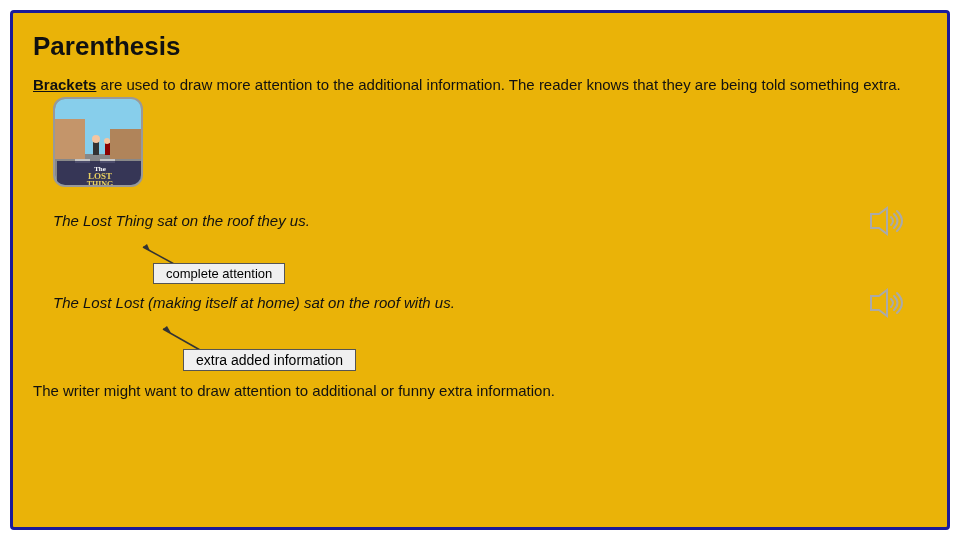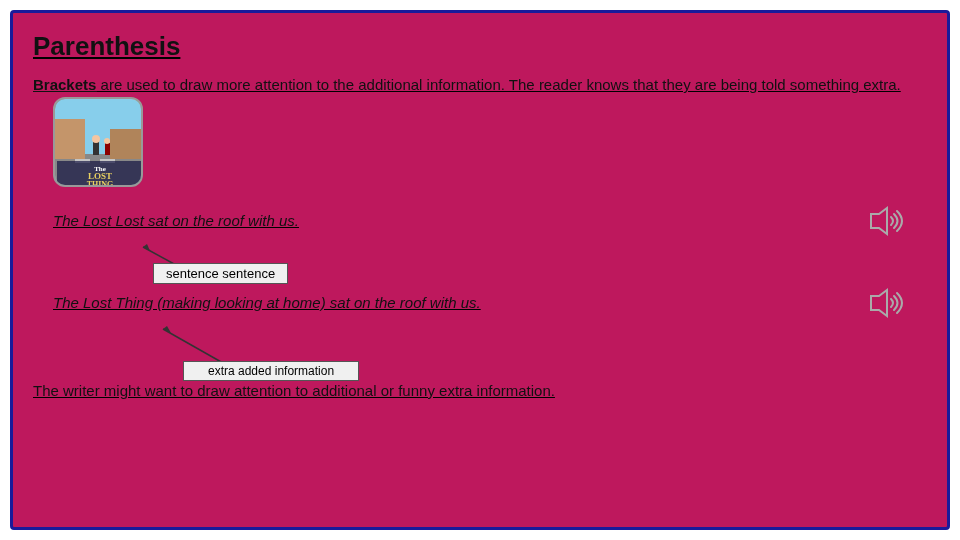--- a/index.html
+++ b/index.html
@@ -13,22 +13,21 @@
     }
 
     .outer-border {
       width: 940px;
       height: 520px;
       margin: 10px auto;
       border: 3px solid #1a1a9a;
       border-radius: 4px;
       padding: 18px 20px 14px 20px;
       position: relative;
-      background: #be185d;
-      text-decoration: underline;
+      background: #eab308;
     }
 
     .title {
       font-size: 26px;
       font-weight: bold;
       color: #111;
       margin-bottom: 12px;
     }
 
     .intro-section {
@@ -150,65 +149,65 @@
         <text x="45" y="72" text-anchor="middle" font-size="7" fill="#fff" font-family="serif" font-weight="bold">The</text>
         <text x="45" y="80" text-anchor="middle" font-size="9" fill="#e8d060" font-family="serif" font-weight="bold">LOST</text>
         <text x="45" y="88" text-anchor="middle" font-size="8" fill="#e8d060" font-family="serif" font-weight="bold">THING</text>
       </svg>
     </div>
   </div>
 
   <div class="section-1">
     <div class="row-with-sound">
       <div class="sentence-col">
-        <div class="example-sentence">The Lost Lost sat on the roof with us.</div>
+        <div class="example-sentence">The Lost Thing sat on the roof they us.</div>
       </div>
       <div class="sound-col">
         <svg class="sound-svg" viewBox="0 0 44 36">
 
           <polygon points="6,11 14,11 22,5 22,31 14,25 6,25" fill="none" stroke="#aaa" stroke-width="2"></polygon>
 
           <path d="M26,14 Q30,18 26,22" fill="none" stroke="#aaa" stroke-width="2" stroke-linecap="round"></path>
           <path d="M29,11 Q36,18 29,25" fill="none" stroke="#aaa" stroke-width="2" stroke-linecap="round"></path>
           <path d="M32,8 Q42,18 32,28" fill="none" stroke="#aaa" stroke-width="2" stroke-linecap="round"></path>
         </svg>
       </div>
     </div>
 
     <div style="position:relative; height:42px; margin-left:20px;">
       <svg width="300" height="42" style="position:absolute; left:0; top:0;">
 
         <line x1="145" y1="38" x2="90" y2="8" stroke="#333" stroke-width="1.5"></line>
         <polygon points="90,8 97,12 94,5" fill="#333"></polygon>
       </svg>
-      <div style="position:absolute; left:100px; top:24px; border:1px solid #555; background:#f0f0f0; padding:2px 12px; font-size:13px;">sentence sentence</div>
+      <div style="position:absolute; left:100px; top:24px; border:1px solid #555; background:#f0f0f0; padding:2px 12px; font-size:13px;">complete attention</div>
     </div>
   </div>
 
   <div class="section-2">
     <div class="row-with-sound">
       <div class="sentence-col">
-        <div class="example-sentence">The Lost Thing (making looking at home) sat on the roof with us.</div>
+        <div class="example-sentence">The Lost Lost (making itself at home) sat on the roof with us.</div>
       </div>
       <div class="sound-col">
         <svg class="sound-svg" viewBox="0 0 44 36">
           <polygon points="6,11 14,11 22,5 22,31 14,25 6,25" fill="none" stroke="#aaa" stroke-width="2"></polygon>
           <path d="M26,14 Q30,18 26,22" fill="none" stroke="#aaa" stroke-width="2" stroke-linecap="round"></path>
           <path d="M29,11 Q36,18 29,25" fill="none" stroke="#aaa" stroke-width="2" stroke-linecap="round"></path>
           <path d="M32,8 Q42,18 32,28" fill="none" stroke="#aaa" stroke-width="2" stroke-linecap="round"></path>
         </svg>
       </div>
     </div>
 
     <div style="position:relative; height:46px; margin-left:20px;">
       <svg width="360" height="46" style="position:absolute; left:0; top:0;">
         <line x1="170" y1="42" x2="110" y2="8" stroke="#333" stroke-width="1.5"></line>
         <polygon points="110,8 118,12 114,5" fill="#333"></polygon>
       </svg>
-      <div style="position:absolute; left:130px; top:40px; border:1px solid #555; background:#f0f0f0; padding:2px 24px; font-size:12px;">extra added information</div>
+      <div style="position:absolute; left:130px; top:28px; border:1px solid #555; background:#f0f0f0; padding:2px 12px; font-size:14px;">extra added information</div>
     </div>
   </div>
 
   <div class="bottom-text">
     <div>The writer might want to draw attention to additional or funny extra information.</div>
   </div>
 
 </div>
 
 </body></html>

